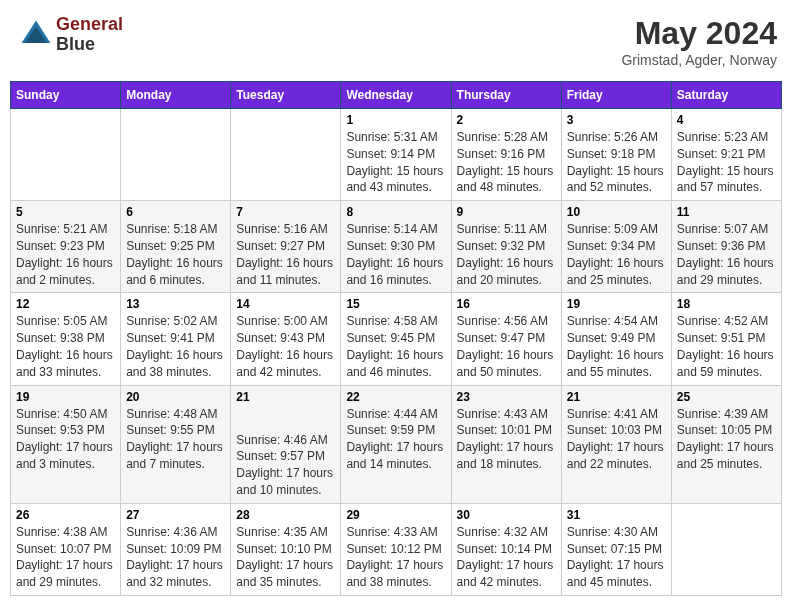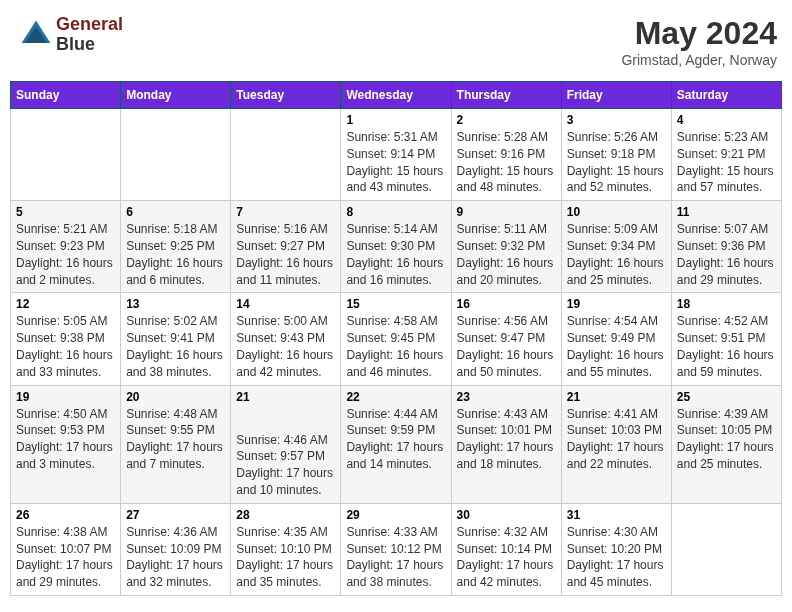--- a/index.html
+++ b/index.html
@@ -338,20 +338,20 @@
         <td>
           <span class="day-number">30</span>
           <div class="day-info" style="white-space: pre-line;">Sunrise: 4:32 AM
 Sunset: 10:14 PM
 Daylight: 17 hours
 and 42 minutes.</div>
         </td>
         <td>
           <span class="day-number">31</span>
           <div class="day-info" style="white-space: pre-line;">Sunrise: 4:30 AM
-Sunset: 10:20 PM
+Sunset: 07:15 PM
 Daylight: 17 hours
 and 45 minutes.</div>
         </td>
         <td class="empty-cell"></td>
       </tr>
     </tbody>
 </table>
 
 </body></html>

